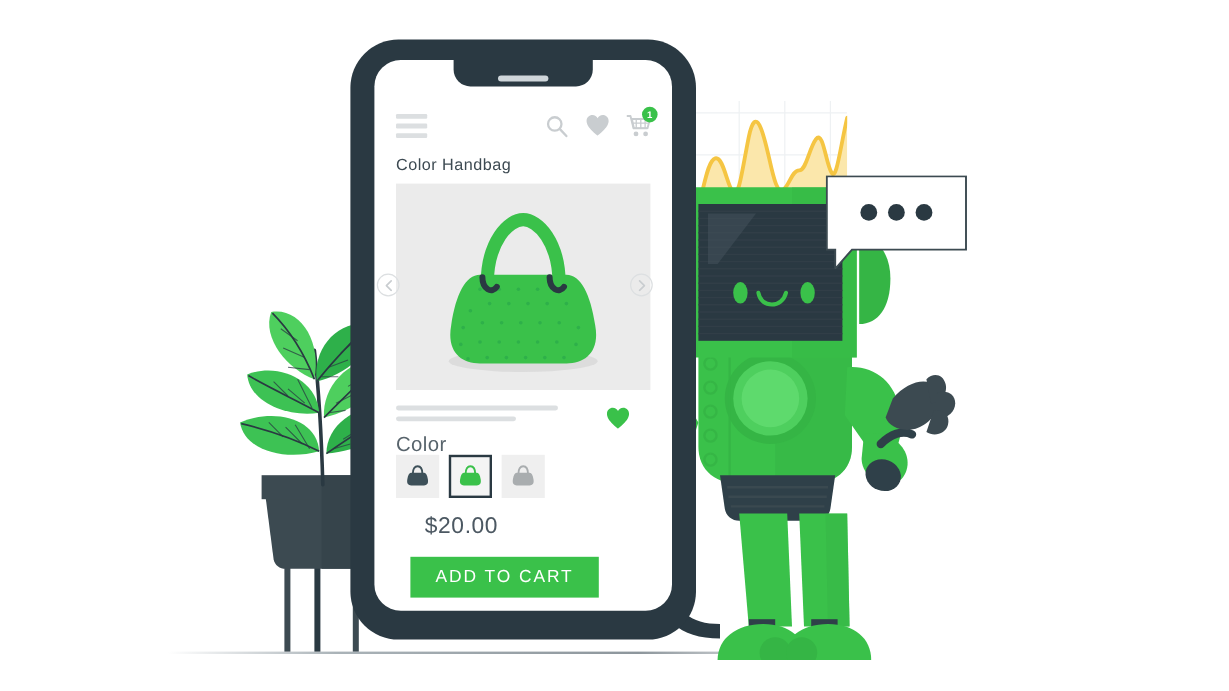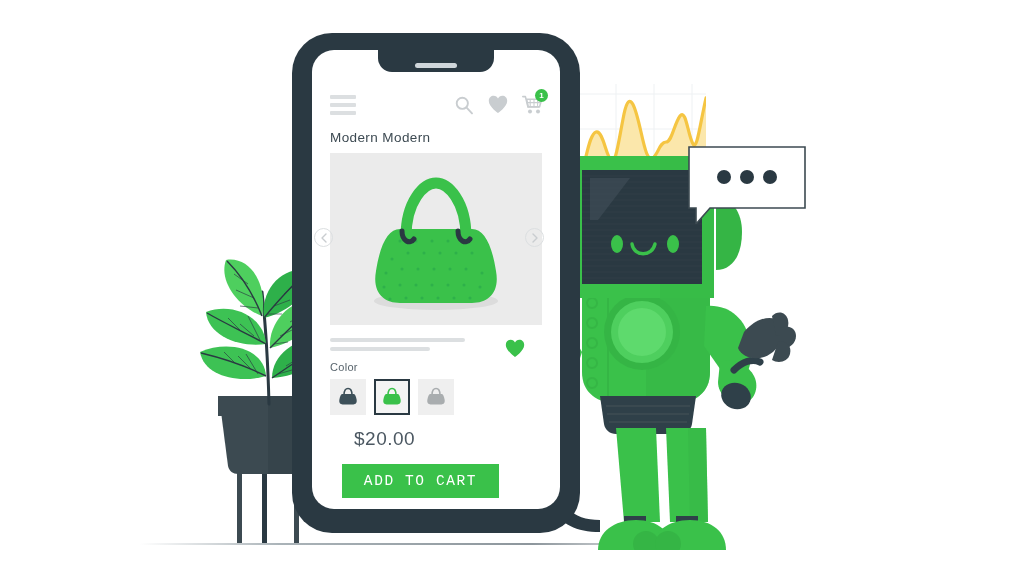--- a/index.html
+++ b/index.html
@@ -197,21 +197,21 @@
     width: 20px;
     height: 20px;
     cursor: pointer;
   }
   .fav-heart svg { display: block; }
 
   .color-label {
     position: absolute;
     left: 18px;
     top: 311px;
-    font-size: 11px;
+    font-size: 17px;
     color: #58646c;
     letter-spacing: 0.3px;
   }
   .swatches {
     position: absolute;
     left: 18px;
     top: 329px;
     display: flex;
     gap: 8px;
   }
@@ -244,21 +244,21 @@
     position: absolute;
     left: 30px;
     top: 414px;
     width: 157px;
     height: 34px;
     background: #3ac14a;
     color: #ffffff;
     border: none;
     font-size: 14.5px;
     letter-spacing: 1.6px;
-    font-family: Liberation Mono, monospace;
+    font-family: Liberation Sans, sans-serif;
     cursor: pointer;
   }
 
   
   .robot {
     position: absolute;
     left: 520px;
     top: 120px;
     width: 280px;
     height: 430px;
@@ -510,21 +510,21 @@
               <line x1="15.6" y1="4.4" x2="15.6" y2="11.6" stroke="#c9cdd0" stroke-width="1.1"></line>
               <line x1="5.4" y1="7.6" x2="18.8" y2="7.6" stroke="#c9cdd0" stroke-width="1.1"></line>
               <circle cx="8" cy="16.6" r="2" fill="#c9cdd0"></circle>
               <circle cx="16" cy="16.6" r="2" fill="#c9cdd0"></circle>
             </svg>
             <span class="cart-badge">1</span>
           </div>
         </div>
       </div>
 
-      <div class="product-title">Modern Modern</div>
+      <div class="product-title">Color Handbag</div>
 
       <div class="gallery">
         <svg width="212" height="172" viewBox="0 0 212 172">
           <ellipse cx="106" cy="148" rx="62" ry="9" fill="#dcdcdc"></ellipse>
 
           <path d="M76,84 C76,48 94,30 106,30 C118,30 136,48 136,84" stroke="#3ac14a" stroke-width="11" fill="none" stroke-linecap="round"></path>
 
           <path d="M70,76 L142,76 C154,76 162,92 166,118 C170,140 158,150 142,150
                    L70,150 C54,150 42,140 46,118 C50,92 58,76 70,76 Z" fill="#3ac14a"></path>
 

